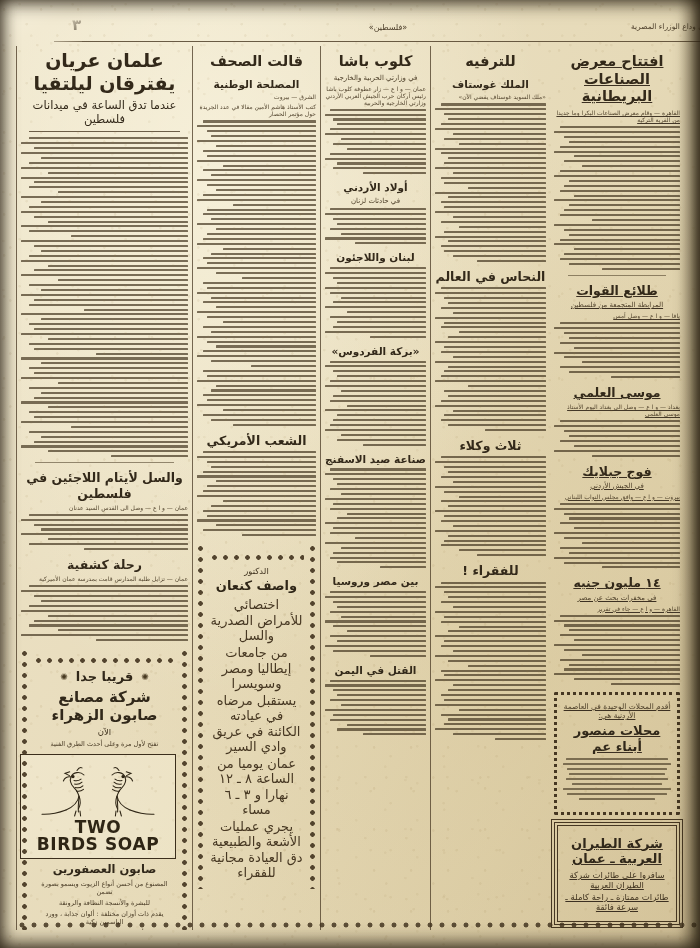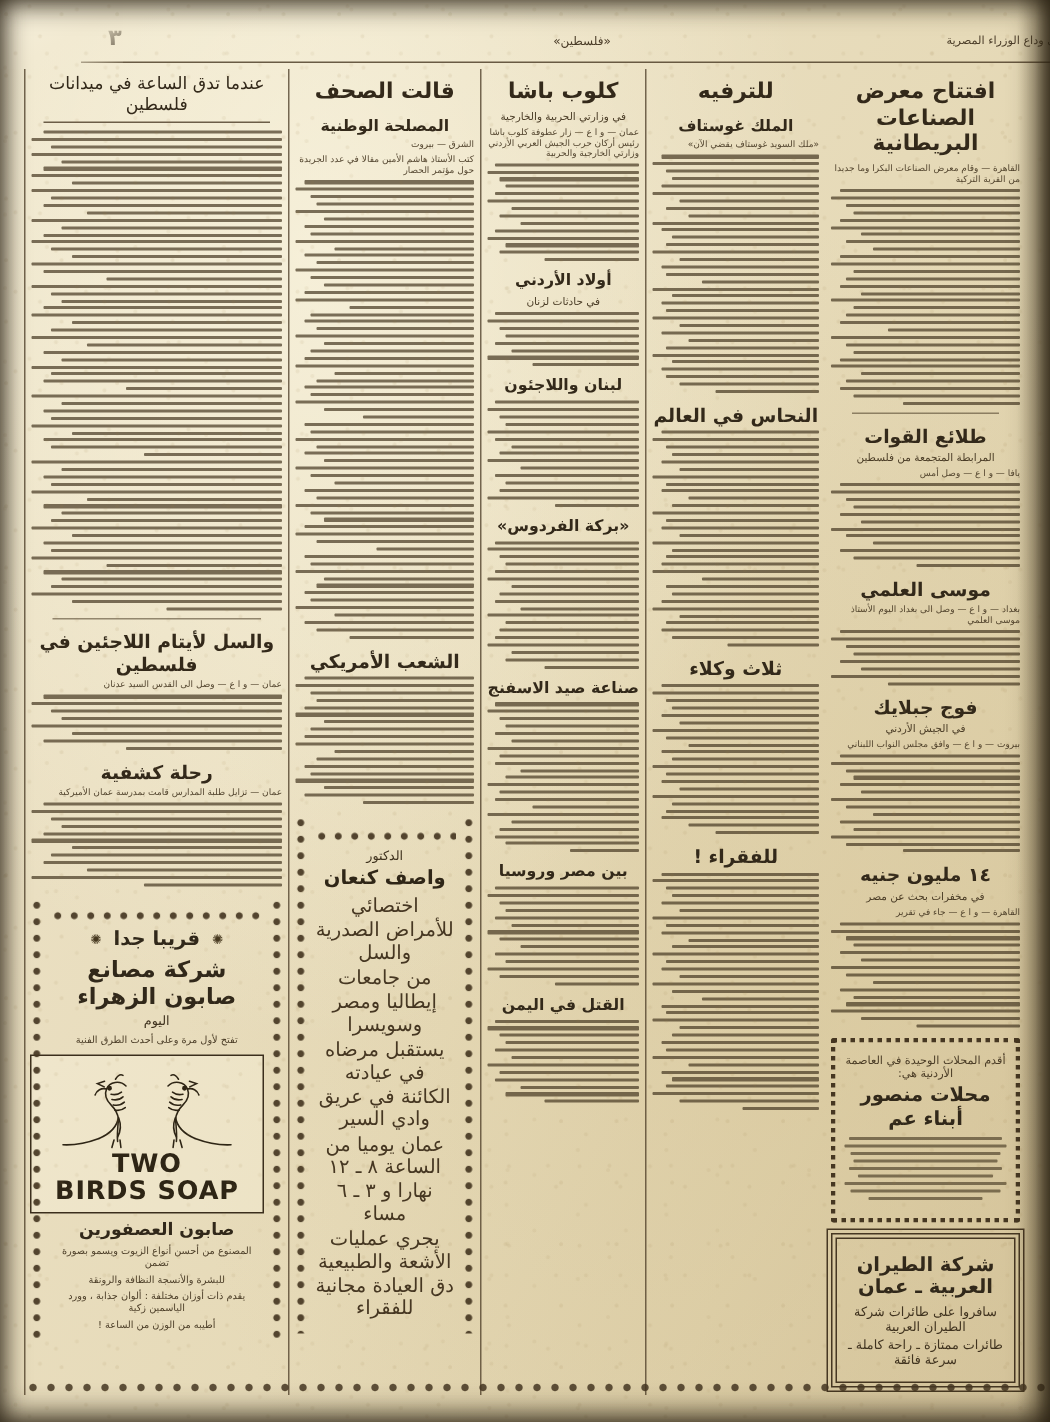--- a/index.html
+++ b/index.html
@@ -138,21 +138,21 @@
     direction: rtl;
   }
   .col {
     position: relative;
     height: 884px;
     padding: 0 4px;
     box-sizing: border-box;
     overflow: hidden;
     border-left: 1px solid rgba(74,58,36,0.75);
   }
-  .col:last-child { border-left: none; }
+  .col:last-child { border-left: none; text-decoration: underline; }
   .col.c1 { width: 176px; }
   .col.c2 { width: 128px; }
   .col.c3 { width: 110px; }
   .col.c4 { width: 120px; }
   .col.c5 { width: 134px; }
 
   
   .blob {
     direction: rtl;
     text-align: justify;
@@ -331,20 +331,21 @@
     <div class="masthead">
       <div class="pagenum">٣</div>
       <div class="papername">«فلسطين»</div>
       <div class="issueline">في وداع الوزراء المصرية</div>
       <div class="rule top"></div>
     </div>
 
     <div class="cols">
 
       <div class="col c1">
+        <div class="hl lead">علمان عريان يفترقان ليلتقيا</div>
         <div class="hl deck">عندما تدق الساعة في ميدانات فلسطين</div>
         <div class="hsep"></div>
 
         <div class="blob">
           <div class="ln s95"></div>
             <div class="ln s100"></div>
             <div class="ln s92"></div>
           <div class="ln s100"></div>
             <div class="ln s88"></div>
             <div class="ln s95"></div>
@@ -447,21 +448,21 @@
           <div class="dotstrip right"></div>
           <div class="dotrow"></div>
 
           <div class="flourish">
             <span class="star">✺</span>
             <span class="ad-title" style="margin:0;">قريبا جدا</span>
             <span class="star">✺</span>
           </div>
 
           <div class="ad-title big">شركة مصانع صابون الزهراء</div>
-          <div class="ad-sub">اليوم</div>
+          <div class="ad-sub">الآن</div>
           <div class="ad-foot">تفتح لأول مرة وعلى أحدث الطرق الفنية</div>
 
           <div class="logo-box">
             <svg class="birds" width="124" height="58" viewBox="0 0 124 58">
               <g fill="none" stroke="#2e2515" stroke-width="1.05" stroke-linecap="round">
 
                 <path d="M48 14c-4-4-11-3-13 2-1.6 4 .4 8 3 10.6 2.8 2.8 4.6 6 5 9.6"></path>
                 <path d="M35 16c-3.4-1-6.6 1-7.6 4"></path>
                 <path d="M43 35c-1 6-6 11-13 14M43 35c2 5 1.6 9-.6 13"></path>
                 <path d="M30 49c-8 3-16 4.6-24 4.2"></path>

